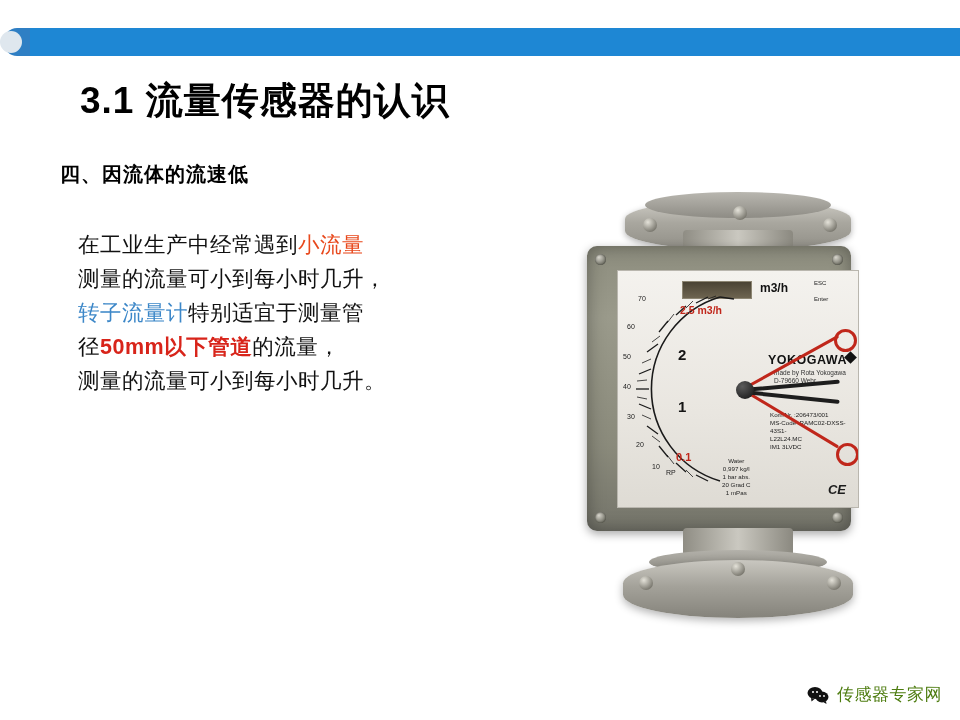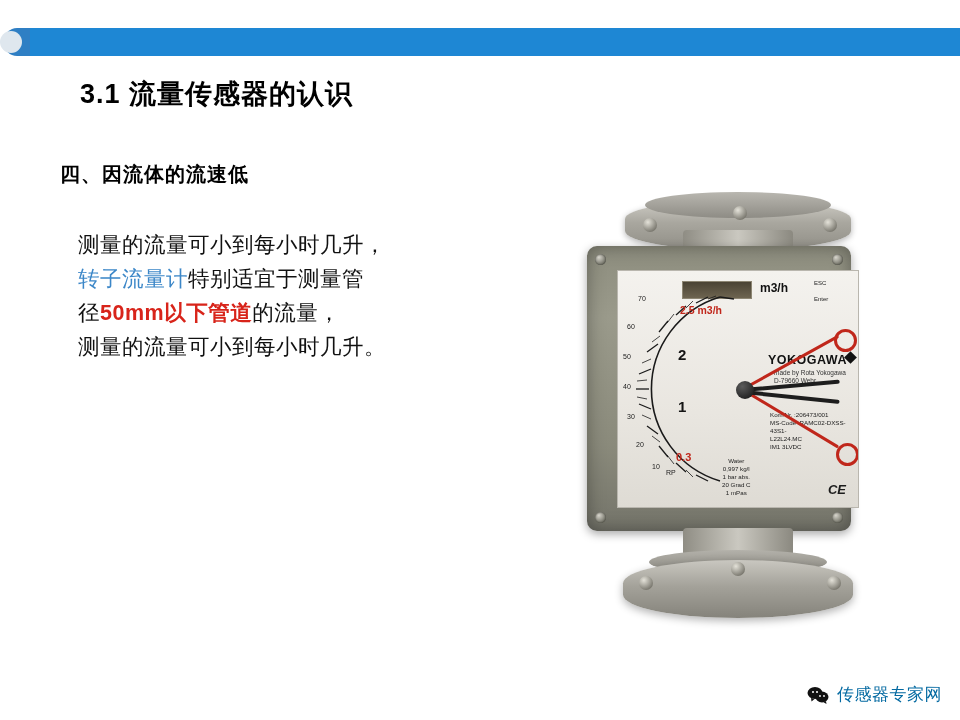--- a/index.html
+++ b/index.html
@@ -46,21 +46,21 @@
     height: 22px;
     background: #dfe7ee;
     border-radius: 50%;
   }
 
   
   .title {
     position: absolute;
     left: 80px;
     top: 76px;
-    font-size: 27px;
+    font-size: 37px;
     font-weight: bold;
     color: #000000;
     letter-spacing: 1px;
   }
 
   
   .subtitle {
     position: absolute;
     left: 60px;
     top: 161px;
@@ -340,38 +340,39 @@
     align-items: center;
     gap: 8px;
   }
   .wechat-icon {
     width: 22px;
     height: 18px;
     position: relative;
   }
   .footer-text {
     font-size: 17px;
-    color: #0369a1;
+    color: #4d7c0f;
     letter-spacing: 0.5px;
   }
 </style>
 </head>
 <body>
 
 <div class="slide">
 
   <div class="topbar"></div>
   <div class="topbar-dot"></div>
   <div class="topbar-dot2"></div>
 
   <div class="title">3.1 流量传感器的认识</div>
 
   <div class="subtitle">四、因流体的流速低</div>
 
   <div class="body-text">
+    <div><span>在工业生产中经常遇到</span><span class="hl-red">小流量</span></div>
     <div>测量的流量可小到每小时几升，</div>
     <div><span class="hl-blue">转子流量计</span><span>特别适宜于测量管</span></div>
     <div><span>径</span><span class="hl-redbold">50mm以下管道</span><span>的流量，</span></div>
     <div>测量的流量可小到每小时几升。</div>
   </div>
 
   <div class="photo">
 
     <div class="flange-top"></div>
     <div class="flange-top-ring"></div>
@@ -431,21 +432,21 @@
         <div class="dial-label" style="left:9px; top:52px; font-size:7px;">60</div>
         <div class="dial-label" style="left:5px; top:82px; font-size:7px;">50</div>
         <div class="dial-label" style="left:5px; top:112px; font-size:7px;">40</div>
         <div class="dial-label" style="left:9px; top:142px; font-size:7px;">30</div>
         <div class="dial-label" style="left:18px; top:170px; font-size:7px;">20</div>
         <div class="dial-label" style="left:34px; top:192px; font-size:7px;">10</div>
 
         <div class="red-num" style="left:62px; top:33px; font-size:10.5px;">2.5 m3/h</div>
         <div class="black-num" style="left:60px; top:75px; font-size:15px;">2</div>
         <div class="black-num" style="left:60px; top:127px; font-size:15px;">1</div>
-        <div class="red-num" style="left:58px; top:180px; font-size:11px;">0.3</div>
+        <div class="red-num" style="left:58px; top:180px; font-size:11px;">0.1</div>
         <div class="dial-label" style="left:48px; top:198px; font-size:7px;">RP</div>
 
         <div class="brand">YOKOGAWA</div>
         <div class="brand-diamond"></div>
         <div class="brand-sub">
           <div>made by Rota Yokogawa</div>
           <div>D-79660 Wehr</div>
         </div>
 
         <div class="spec-block">

